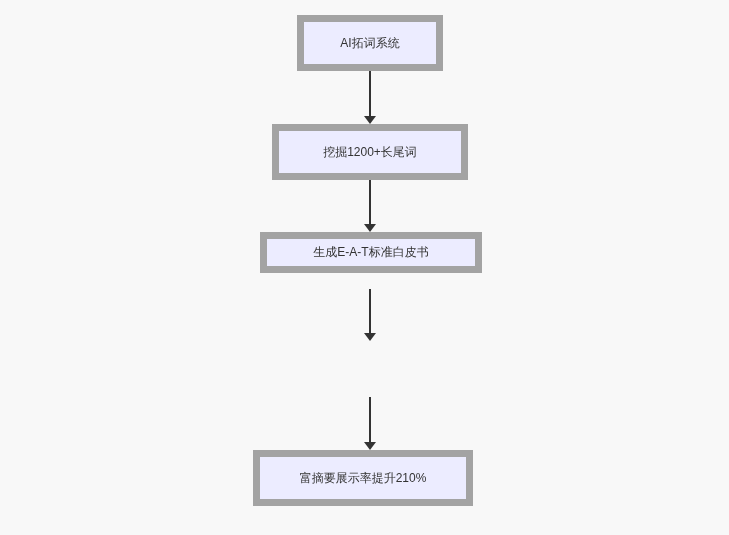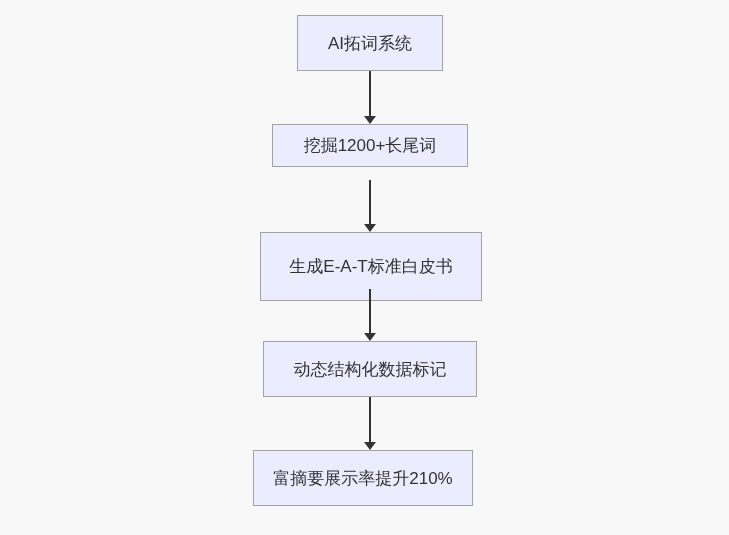--- a/index.html
+++ b/index.html
@@ -13,32 +13,32 @@
     position: relative;
     width: 729px;
     height: 535px;
     background: #f8f8f8;
     overflow: hidden;
   }
   .flow-node {
     position: absolute;
     box-sizing: border-box;
     background: #ececff;
-    border: 1px solid #a3a3a3;
+    border: 7px solid #a3a3a3;
     color: #333333;
-    font-size: 17px;
+    font-size: 12px;
     display: flex;
     align-items: center;
     justify-content: center;
     text-align: left;
     white-space: nowrap;
   }
   .node-1 { left: 297px; top: 15px;  width: 146px; height: 56px; }
-  .node-2 { left: 272px; top: 124px; width: 196px; height: 43px; }
-  .node-3 { left: 260px; top: 232px; width: 222px; height: 69px; }
+  .node-2 { left: 272px; top: 124px; width: 196px; height: 56px; }
+  .node-3 { left: 260px; top: 232px; width: 222px; height: 41px; }
   .node-4 { left: 263px; top: 341px; width: 214px; height: 56px; }
   .node-5 { left: 253px; top: 450px; width: 220px; height: 56px; }
 
   .edge {
     position: absolute;
     left: 369px;
     width: 2px;
     background: #333333;
   }
   .edge-1 { top: 71px;  height: 46px; }
@@ -75,23 +75,20 @@
   </div>
 
   <div class="edge edge-2"></div>
 
   <div class="flow-node node-3">
     <span>生成E-A-T标准白皮书</span>
   </div>
 
   <div class="edge edge-3"></div>
 
-  <div class="flow-node node-4">
-    <span>动态结构化数据标记</span>
-  </div>
 
   <div class="edge edge-4"></div>
 
   <div class="flow-node node-5">
     <span>富摘要展示率提升210%</span>
   </div>
 
 </div>
 
 </body></html>

